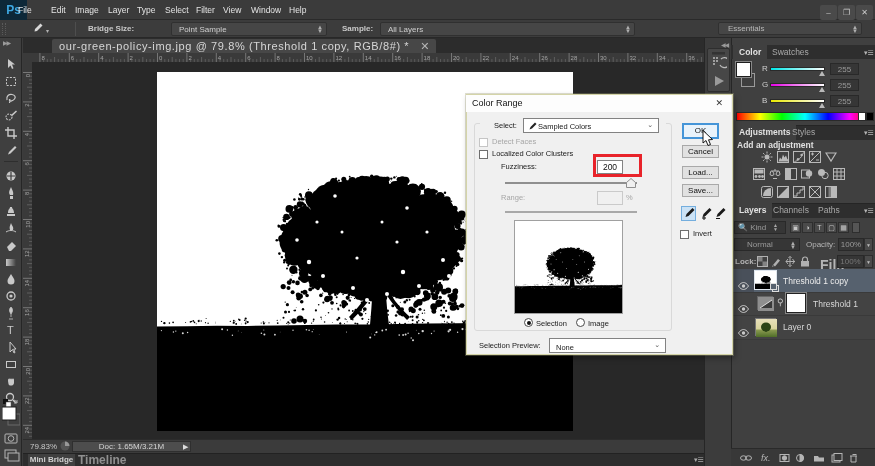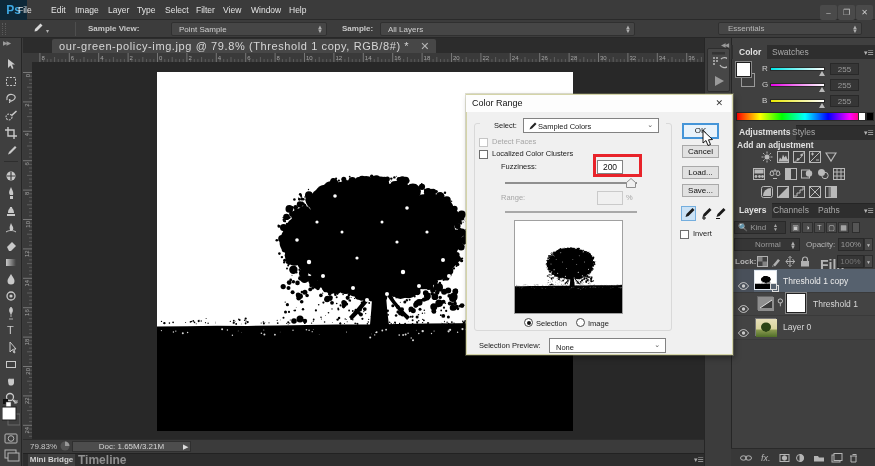--- a/index.html
+++ b/index.html
@@ -60,21 +60,21 @@
 <div class="mitem abs" style="left:251px">Window</div>
 <div class="mitem abs" style="left:289px">Help</div>
 <div id="winbtns" class="abs"><span class="wbtn">–</span><span class="wbtn">❐</span><span class="wbtn">✕</span></div>
 <div id="optbar" class="abs"></div>
 <div class="grip abs"></div>
 <svg class="abs" style="left:28px;top:22px" width="16" height="14" viewBox="0 0 16 14">
     <path d="M12.5,1.5 l2,2 -5.5,5.5 -2.5,0.5 0.5,-2.5 Z" fill="#d8d8d8"></path>
   </svg>
 <div class="abs" style="left:46px;top:27px;color:#b0b0b0;font-size:6px">▾</div>
 <div class="abs" style="left:75px;top:22px;width:1px;height:14px;background:#2e2e2e;border-right:1px solid #4e4e4e"></div>
-<div class="olabel abs" style="left:88px;top:24px">Sample View:</div>
+<div class="olabel abs" style="left:88px;top:24px">Bridge Size:</div>
 <div class="dd abs" style="left:171px;top:22px;width:156px;height:14px;line-height:13px;padding-left:7px">Point Sample<span class="updn">▲<br>▼</span></div>
 <div class="olabel abs" style="left:342px;top:24px">Sample:</div>
 <div class="dd abs" style="left:380px;top:22px;width:255px;height:14px;line-height:13px;padding-left:7px">All Layers<span class="updn">▲<br>▼</span></div>
 <div class="dd abs" style="left:718px;top:22px;width:144px;height:13px;line-height:12px;padding-left:9px;color:#b8b8b8">Essentials<span class="updn">▲<br>▼</span></div>
 <div id="toolbar" class="abs"></div>
 <div class="abs" style="left:3px;top:39px;color:#9a9a9a;font-size:6px;letter-spacing:-1px">▶▶</div>
 <svg class="tool" style="top:57px" viewBox="0 0 14 14">
     <path d="M4,2 L4,11 6.5,8.5 8,12 9.5,11.2 8,7.5 11,7.5 Z" fill="#c9c9c9"></path>
   </svg>
 <svg class="tool" style="top:74px" viewBox="0 0 14 14">
@@ -2095,21 +2095,21 @@
 <div class="abs ptab" style="left:812px;top:203px;height:27px;line-height:15px">Paths</div>
 <div class="abs pmenu" style="left:864px;top:207px">▾☰</div>
 <div class="abs darkbox" style="left:734px;top:221px;width:52px;height:13px;line-height:12px"><span style="margin-left:3px">🔍</span> Kind</div>
 <div class="abs" style="left:773px;top:223px;color:#aaa;font-size:5px;line-height:4px">▲<br>▼</div>
 <div class="abs" style="left:790px;top:222px;width:11px;height:11px;background:#4a4a4a;border:1px solid #2e2e2e;color:#c5c5c5;font-size:7px;text-align:center;line-height:10px">▣</div>
 <div class="abs" style="left:802px;top:222px;width:11px;height:11px;background:#4a4a4a;border:1px solid #2e2e2e;color:#c5c5c5;font-size:7px;text-align:center;line-height:10px">◑</div>
 <div class="abs" style="left:814px;top:222px;width:11px;height:11px;background:#4a4a4a;border:1px solid #2e2e2e;color:#c5c5c5;font-size:7px;text-align:center;line-height:10px">T</div>
 <div class="abs" style="left:826px;top:222px;width:11px;height:11px;background:#4a4a4a;border:1px solid #2e2e2e;color:#c5c5c5;font-size:7px;text-align:center;line-height:10px">▢</div>
 <div class="abs" style="left:838px;top:222px;width:11px;height:11px;background:#4a4a4a;border:1px solid #2e2e2e;color:#c5c5c5;font-size:7px;text-align:center;line-height:10px">▦</div>
 <div class="abs" style="left:852px;top:222px;width:8px;height:11px;background:#555;border:1px solid #2e2e2e"></div>
-<div class="abs darkbox" style="left:734px;top:238px;width:66px;height:13px;line-height:12px"><span style="margin-left:20px">Normal</span><span class="updn">▲<br>▼</span></div>
+<div class="abs darkbox" style="left:734px;top:238px;width:66px;height:13px;line-height:12px"><span style="margin-left:12px">Normal</span><span class="updn">▲<br>▼</span></div>
 <div class="abs" style="left:806px;top:240px;color:#b5b5b5;font-size:8px">Opacity:</div>
 <div class="abs darkbox" style="left:838px;top:238px;width:26px;height:13px;line-height:12px;text-align:center">100%</div>
 <div class="abs" style="left:864px;top:238px;width:9px;height:13px;background:#4a4a4a;border:1px solid #2e2e2e;color:#bbb;font-size:5px;text-align:center;line-height:12px">▼</div>
 <div class="abs" style="left:735px;top:257px;color:#b5b5b5;font-size:8px;font-weight:bold">Lock:</div>
 <svg class="abs" style="left:757px;top:256px" width="52" height="11" viewBox="0 0 52 11">
     <rect x="0.5" y="0.5" width="10" height="10" fill="none" stroke="#b0b0b0"></rect>
     <path d="M0.5,0.5 h5 v5 h-5 Z M5.5,5.5 h5 v5 h-5 Z" fill="#b0b0b0" opacity="0.6"></path>
     <path d="M16,9 l5,-6 2,1.5 -5,6 Z M15,10.5 l1.5,0.2 -0.8,-1.5 Z" fill="#b0b0b0"></path>
     <path d="M33,1 v9 M29,5.5 h9 M31,3 l-2,2.5 2,2.5 M35.5,3 l2,2.5 -2,2.5 M31.5,1.8 l1.5,-1.5 1.5,1.5 M31.5,9.2 l1.5,1.5 1.5,-1.5" stroke="#b0b0b0" fill="none"></path>
     <rect x="44" y="5" width="8" height="5.5" fill="#b0b0b0"></rect>

